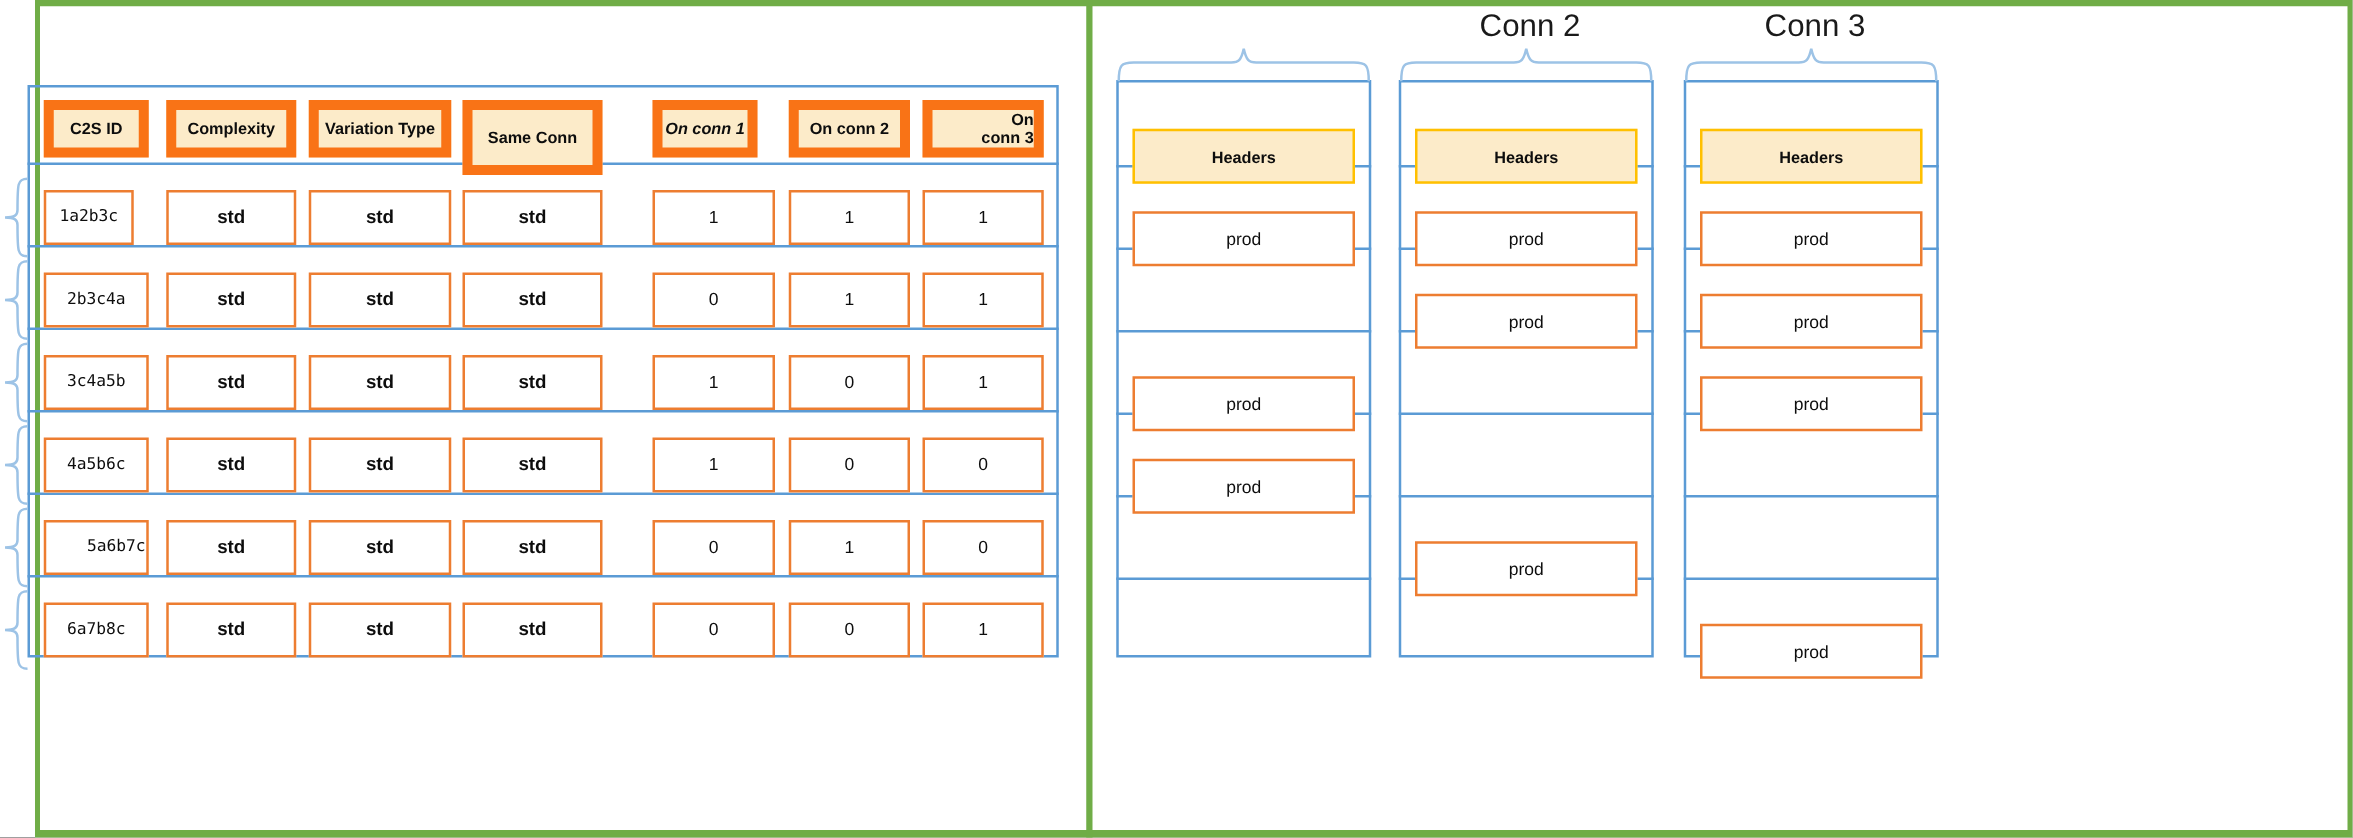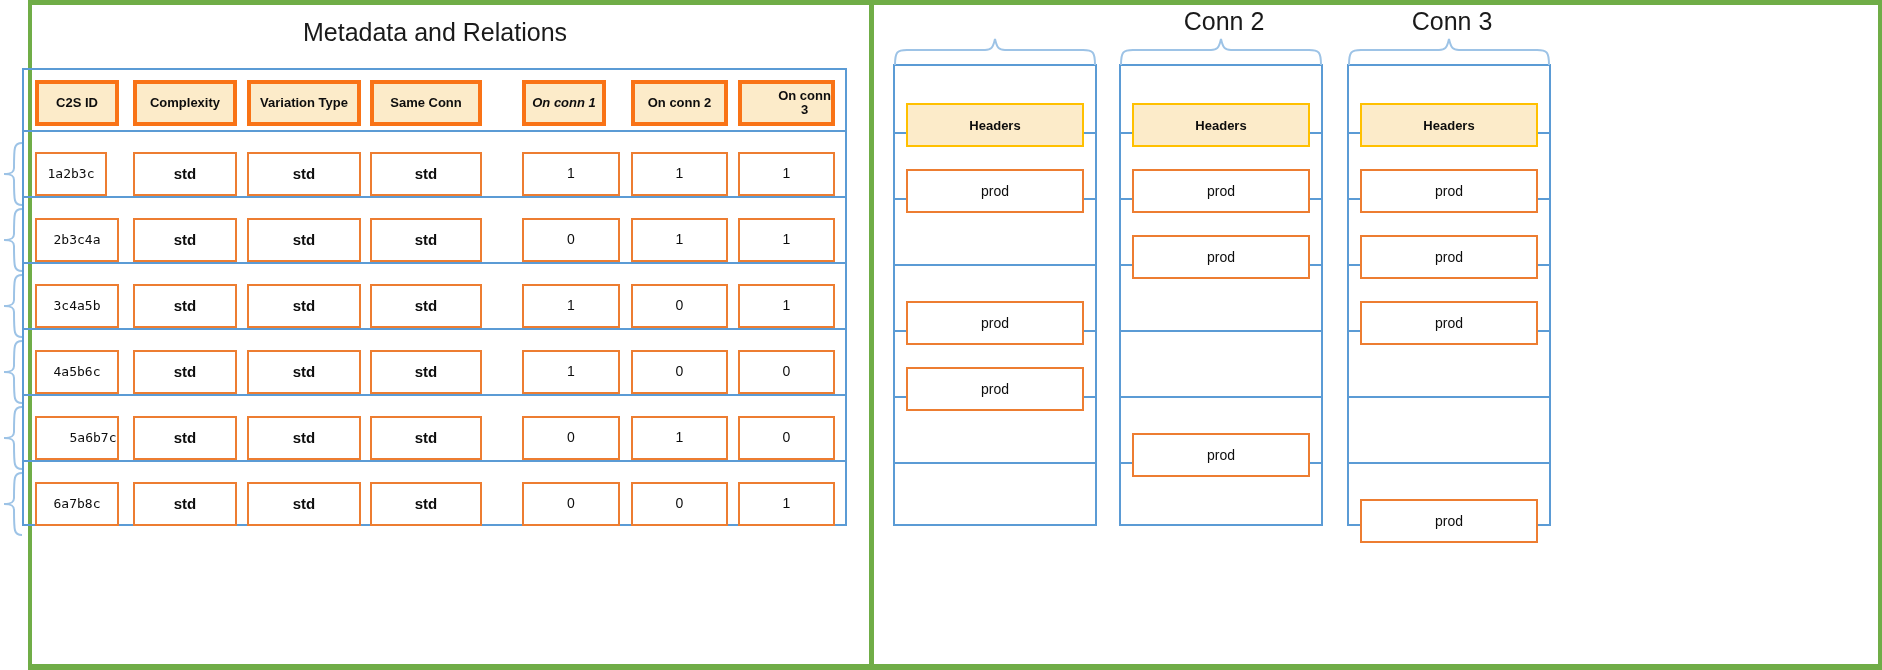--- a/index.html
+++ b/index.html
@@ -81,24 +81,25 @@
     position: absolute;
     box-sizing: border-box;
     display: flex;
     align-items: center;
     justify-content: center;
     text-align: center;
     line-height: 1.1;
   }
   .cell.header {
     background: #FCEBC9;
-    border: 4px solid #f97316;
+    border: 8px solid #f97316;
     font-size: 13px;
     font-weight: bold;
     color: #0d0d0d;
+    text-align: right;
   }
   .cell.data {
     background: #ffffff;
     border: 2px solid #ED7D31;
     font-size: 14px;
     color: #0d0d0d;
   }
   .cell.data.bold { font-weight: bold; font-size: 15px; }
   .cell.data.mono { font-family: "DejaVu Sans Mono", monospace; font-size: 13px; }
 
@@ -156,21 +157,20 @@
     font-size: 14px;
   }
 </style>
 </head>
 <body>
 
 <div class="canvas">
   <div class="green-frame"></div>
   <div class="green-divider"></div>
 
-  <div class="panel-title" id="title-metadata">Metadata and Relations</div>
   <div class="panel-title" id="title-conn2">Conn 2</div>
   <div class="panel-title" id="title-conn3">Conn 3</div>
 
   <div class="table-outline"></div>
   <div id="left-structure">
       <div class="row-sep" style="top: 130px;"></div>
       <div class="row-sep" style="top: 196px;"></div>
       <div class="row-sep" style="top: 262px;"></div>
       <div class="row-sep" style="top: 328px;"></div>
       <div class="row-sep" style="top: 394px;"></div>
@@ -195,21 +195,21 @@
         </svg></div>
       <div class="brace" style="top: 471px; height: 66px;"><svg width="24" height="66" viewBox="0 0 24 66" xmlns="http://www.w3.org/2000/svg">
           <path d="M22 2 C 14 2, 14 6, 14 27 C 14 31, 12 33, 4 33 C 12 33, 14 35, 14 39 C 14 60, 14 64, 22 64" fill="none" stroke="#9DC3E6" stroke-width="2"></path>
         </svg></div>
     </div>
 
   <div id="left-cells">
       <div class="cell header" style="left: 35px; top: 80px; width: 84px; height: 46px;">C2S ID</div>
       <div class="cell header" style="left: 133px; top: 80px; width: 104px; height: 46px;">Complexity</div>
       <div class="cell header" style="left: 247px; top: 80px; width: 114px; height: 46px;">Variation Type</div>
-      <div class="cell header" style="left: 370px; top: 80px; width: 112px; height: 46px;">Same Conn</div>
+      <div class="cell header" style="left: 370px; top: 80px; width: 112px; height: 60px;">Same Conn</div>
       <div class="cell header" style="left: 522px; top: 80px; width: 84px; height: 46px; font-style: italic;">On conn 1</div>
       <div class="cell header" style="left: 631px; top: 80px; width: 97px; height: 46px;">On conn 2</div>
       <div class="cell header" style="left: 738px; top: 80px; width: 97px; height: 46px; padding-left: 36px;">On conn 3</div>
       <div class="cell data mono" style="left: 35px; top: 152px; width: 72px; height: 44px;">1a2b3c</div>
       <div class="cell data bold" style="left: 133px; top: 152px; width: 104px; height: 44px;">std</div>
       <div class="cell data bold" style="left: 247px; top: 152px; width: 114px; height: 44px;">std</div>
       <div class="cell data bold" style="left: 370px; top: 152px; width: 112px; height: 44px;">std</div>
       <div class="cell data" style="left: 522px; top: 152px; width: 98px; height: 44px;">1</div>
       <div class="cell data" style="left: 631px; top: 152px; width: 97px; height: 44px;">1</div>
       <div class="cell data" style="left: 738px; top: 152px; width: 97px; height: 44px;">1</div>

